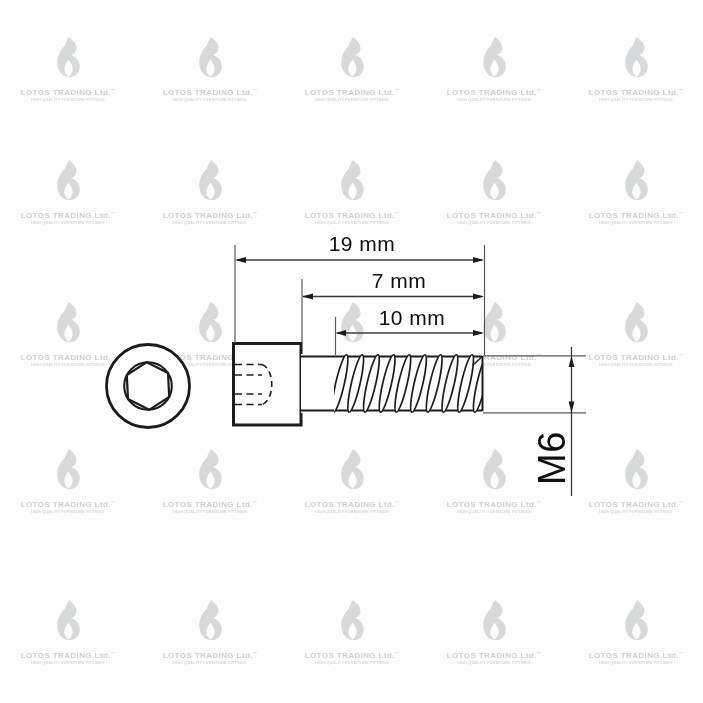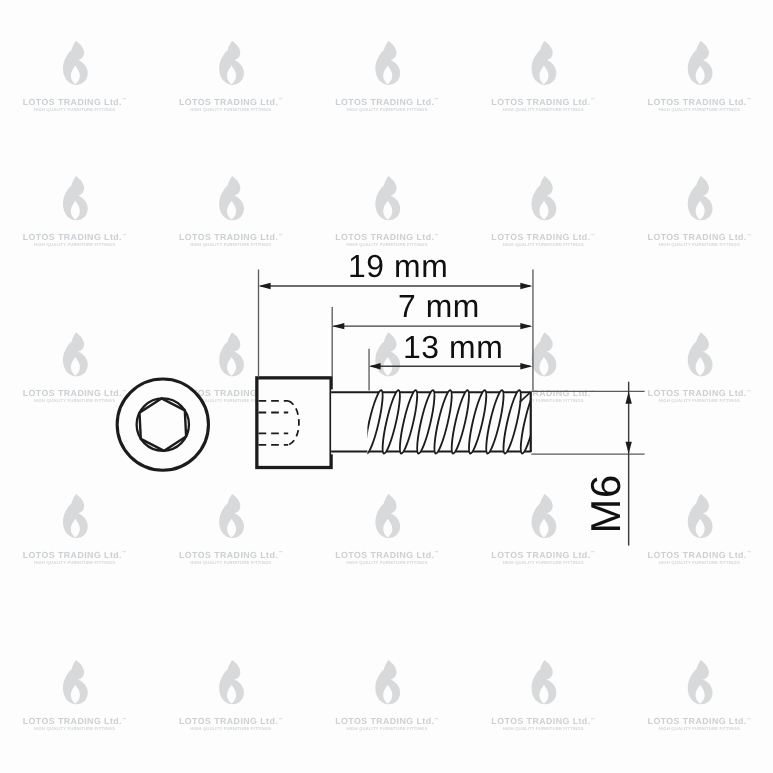--- a/index.html
+++ b/index.html
@@ -35,21 +35,21 @@
   .fill-white{fill:#fdfdfd;stroke:none;}
   .ln-thick{stroke:var(--ink,#1c1c1c);stroke-width:3;fill:#fdfdfd;}
   .ln-dash{stroke:var(--ink,#2a2a2a);stroke-width:1.6;fill:none;stroke-dasharray:7 4.5;}
   .ln-ext{stroke:var(--ext,#5a5a5a);stroke-width:1.2;fill:none;}
   .ln-dim{stroke:var(--dim,#3c3c3c);stroke-width:1.3;fill:none;}
   .arrow{fill:var(--ink,#1c1c1c);stroke:none;}
   .crest{stroke:var(--ink,#1c1c1c);stroke-width:1.7;fill:#fdfdfd;}
 
   
   .dim-label{
-    position:absolute;z-index:3;color:#101010;font-size:29px;
+    position:absolute;z-index:3;color:#101010;font-size:21px;
     white-space:nowrap;transform:translate(-50%,-50%);line-height:1;
     letter-spacing:0.5px;
   }
   .dim-label.vertical{transform:translate(-50%,-50%) rotate(-90deg);font-size:38px;}
 </style>
 </head>
 <body>
 
 <div id="stage">
 
@@ -322,16 +322,16 @@
       <polygon class="arrow" points="484,333 473,330.1 473,335.9"></polygon>
 
       <path class="ln-dim" d="M571.5 347 V496"></path>
       <polygon class="arrow" points="571.5,356 568.6,367 574.4,367"></polygon>
       <polygon class="arrow" points="571.5,412.5 568.6,401.5 574.4,401.5"></polygon>
     </g>
   </svg>
 
   <div class="dim-label" style="left:362px;top:243px;">19 mm</div>
   <div class="dim-label" style="left:399px;top:280px;">7 mm</div>
-  <div class="dim-label" style="left:412px;top:317px;">13 mm</div>
+  <div class="dim-label" style="left:412px;top:317px;">10 mm</div>
   <div class="dim-label vertical" style="left:552px;top:458px;">M6</div>
 
 </div>
 
 </body></html>

